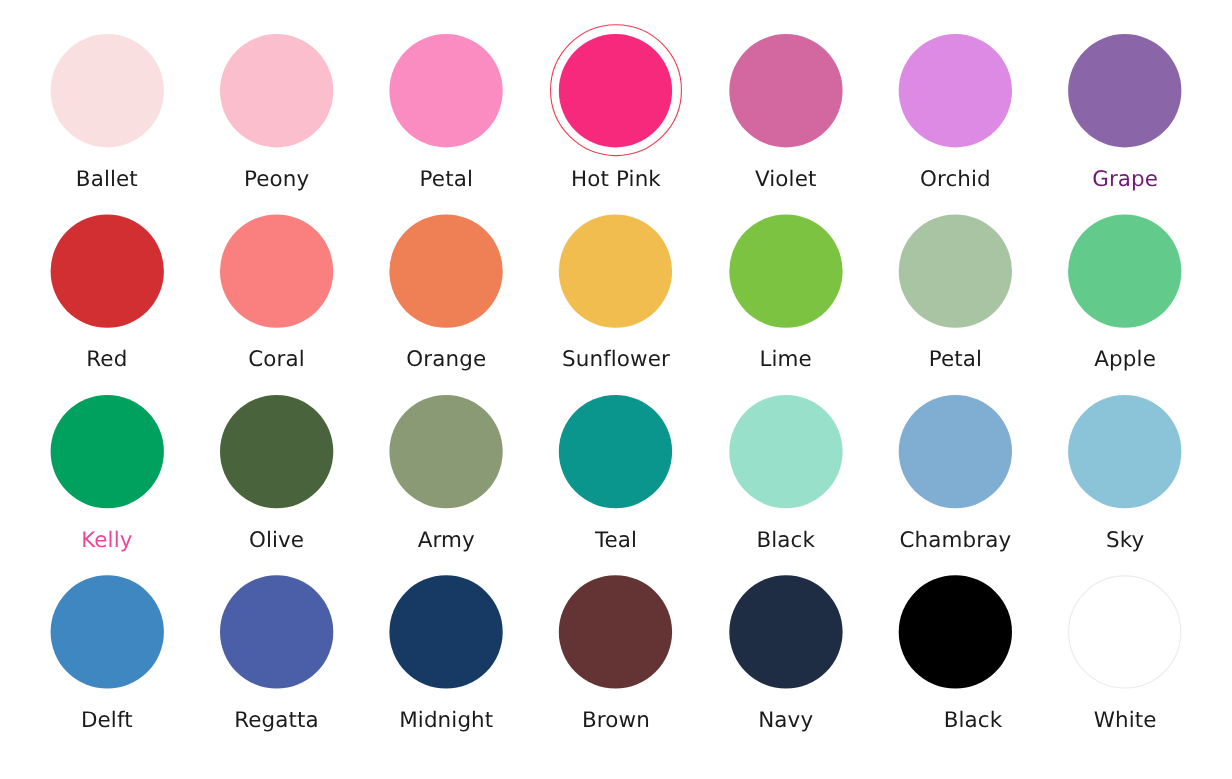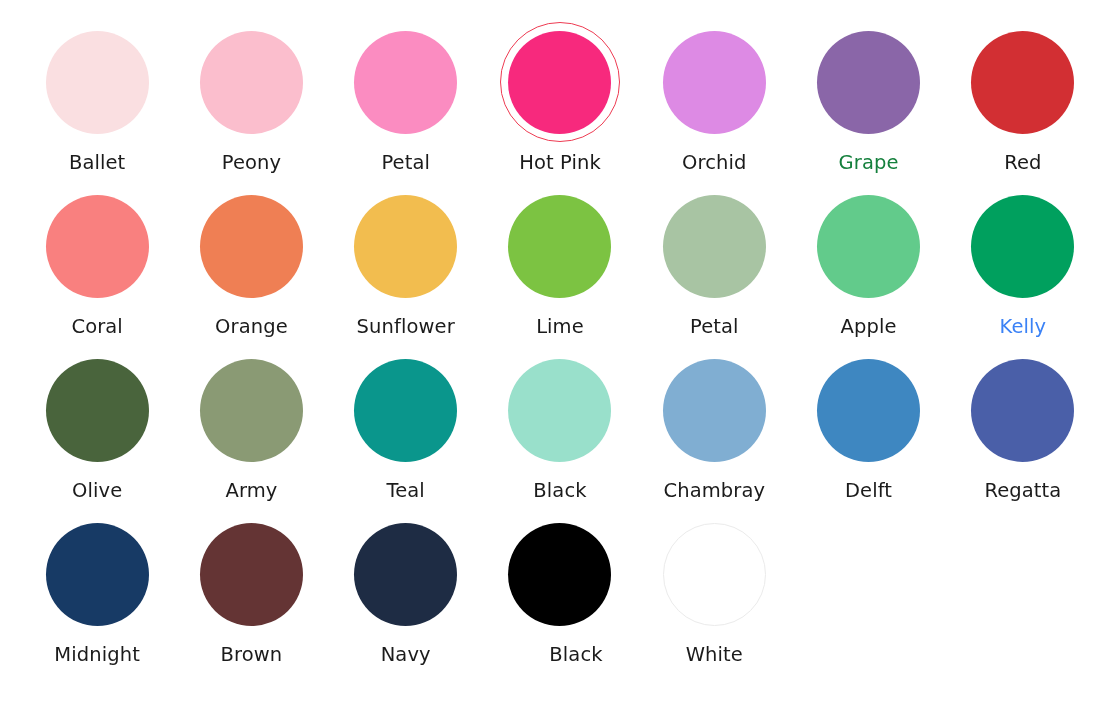--- a/index.html
+++ b/index.html
@@ -112,29 +112,35 @@
       </div>
       <div class="swatch-cell is-selected">
         <div class="swatch-dot-wrap" aria-hidden="false">
           <span class="swatch-ring" style="border-color: rgb(238, 59, 82);"></span>
           <span class="swatch-dot" style="background: rgb(247, 41, 125);"></span>
         </div>
         <div class="swatch-label" style="color: rgb(27, 27, 27);">Hot Pink</div>
       </div>
       <div class="swatch-cell">
         <div class="swatch-dot-wrap" aria-hidden="false">
+          <span class="swatch-dot" style="background: rgb(210, 104, 159);"></span>
+        </div>
+        <div class="swatch-label" style="color: rgb(27, 27, 27);">Violet</div>
+      </div>
+      <div class="swatch-cell">
+        <div class="swatch-dot-wrap" aria-hidden="false">
           <span class="swatch-dot" style="background: rgb(221, 138, 228);"></span>
         </div>
         <div class="swatch-label" style="color: rgb(27, 27, 27);">Orchid</div>
       </div>
       <div class="swatch-cell">
         <div class="swatch-dot-wrap" aria-hidden="false">
           <span class="swatch-dot" style="background: rgb(138, 102, 168);"></span>
         </div>
-        <div class="swatch-label" style="color: #15803d; text-align: right;">Grape</div>
+        <div class="swatch-label" style="color: #701a75; text-align: right;">Grape</div>
       </div>
       <div class="swatch-cell">
         <div class="swatch-dot-wrap" aria-hidden="false">
           <span class="swatch-dot" style="background: rgb(210, 47, 51);"></span>
         </div>
         <div class="swatch-label" style="color: rgb(27, 27, 27);">Red</div>
       </div>
       <div class="swatch-cell">
         <div class="swatch-dot-wrap" aria-hidden="false">
           <span class="swatch-dot" style="background: rgb(249, 128, 127);"></span>
@@ -168,21 +174,21 @@
       <div class="swatch-cell">
         <div class="swatch-dot-wrap" aria-hidden="false">
           <span class="swatch-dot" style="background: rgb(98, 203, 139);"></span>
         </div>
         <div class="swatch-label" style="color: rgb(27, 27, 27);">Apple</div>
       </div>
       <div class="swatch-cell">
         <div class="swatch-dot-wrap" aria-hidden="false">
           <span class="swatch-dot" style="background: rgb(0, 160, 94);"></span>
         </div>
-        <div class="swatch-label" style="color: #3b82f6; text-align: right;">Kelly</div>
+        <div class="swatch-label" style="color: #ec4899; text-align: right;">Kelly</div>
       </div>
       <div class="swatch-cell">
         <div class="swatch-dot-wrap" aria-hidden="false">
           <span class="swatch-dot" style="background: rgb(73, 100, 60);"></span>
         </div>
         <div class="swatch-label" style="color: rgb(27, 27, 27);">Olive</div>
       </div>
       <div class="swatch-cell">
         <div class="swatch-dot-wrap" aria-hidden="false">
           <span class="swatch-dot" style="background: rgb(138, 154, 116);"></span>
@@ -199,20 +205,26 @@
         <div class="swatch-dot-wrap" aria-hidden="false">
           <span class="swatch-dot" style="background: rgb(153, 224, 203);"></span>
         </div>
         <div class="swatch-label" style="color: rgb(27, 27, 27);">Black</div>
       </div>
       <div class="swatch-cell">
         <div class="swatch-dot-wrap" aria-hidden="false">
           <span class="swatch-dot" style="background: rgb(128, 174, 210);"></span>
         </div>
         <div class="swatch-label" style="color: rgb(27, 27, 27);">Chambray</div>
+      </div>
+      <div class="swatch-cell">
+        <div class="swatch-dot-wrap" aria-hidden="false">
+          <span class="swatch-dot" style="background: rgb(139, 196, 216);"></span>
+        </div>
+        <div class="swatch-label" style="color: rgb(27, 27, 27);">Sky</div>
       </div>
       <div class="swatch-cell">
         <div class="swatch-dot-wrap" aria-hidden="false">
           <span class="swatch-dot" style="background: rgb(62, 135, 193);"></span>
         </div>
         <div class="swatch-label" style="color: rgb(27, 27, 27);">Delft</div>
       </div>
       <div class="swatch-cell">
         <div class="swatch-dot-wrap" aria-hidden="false">
           <span class="swatch-dot" style="background: rgb(74, 95, 168);"></span>

